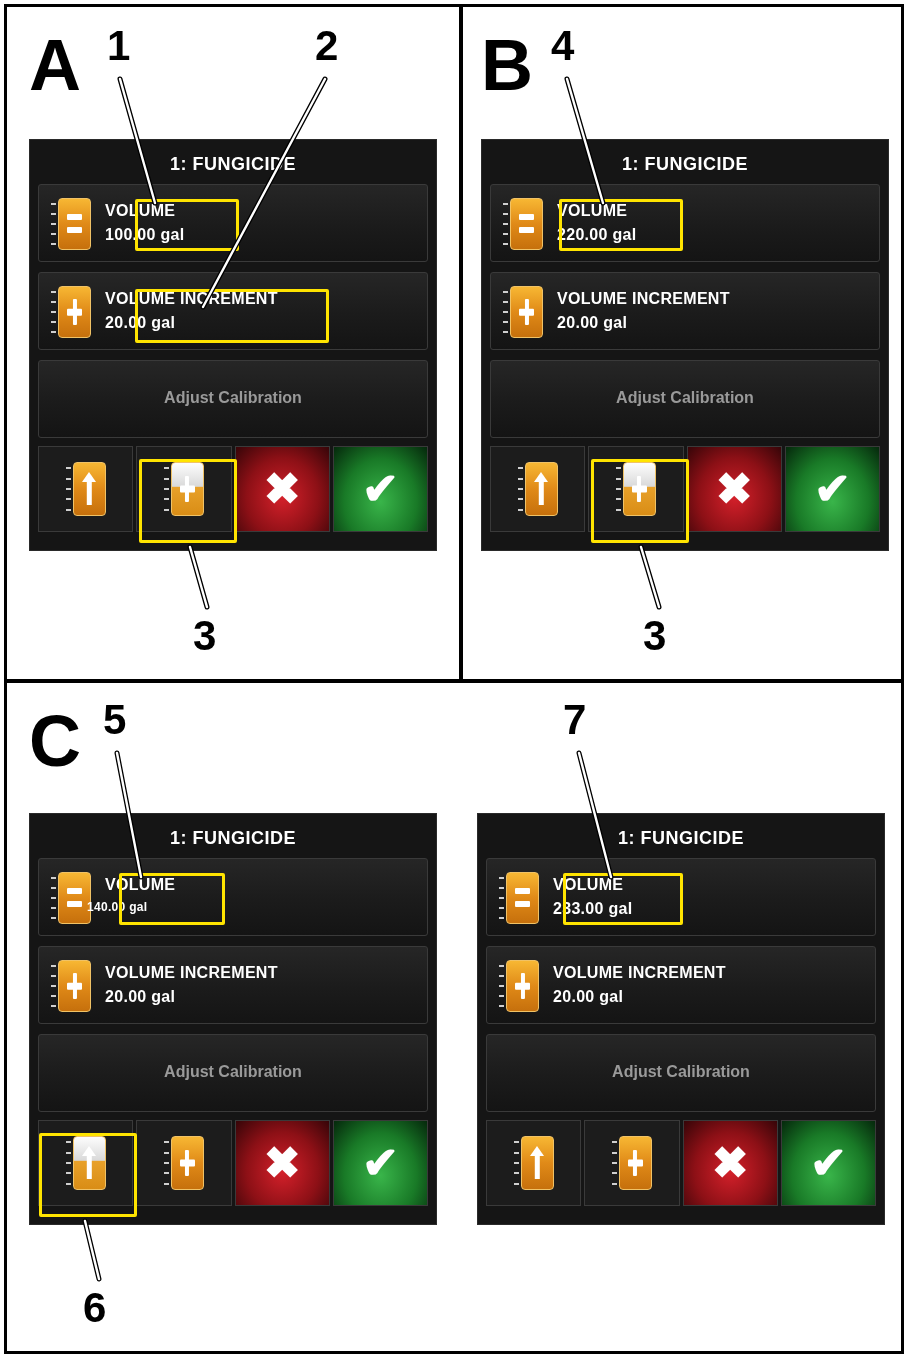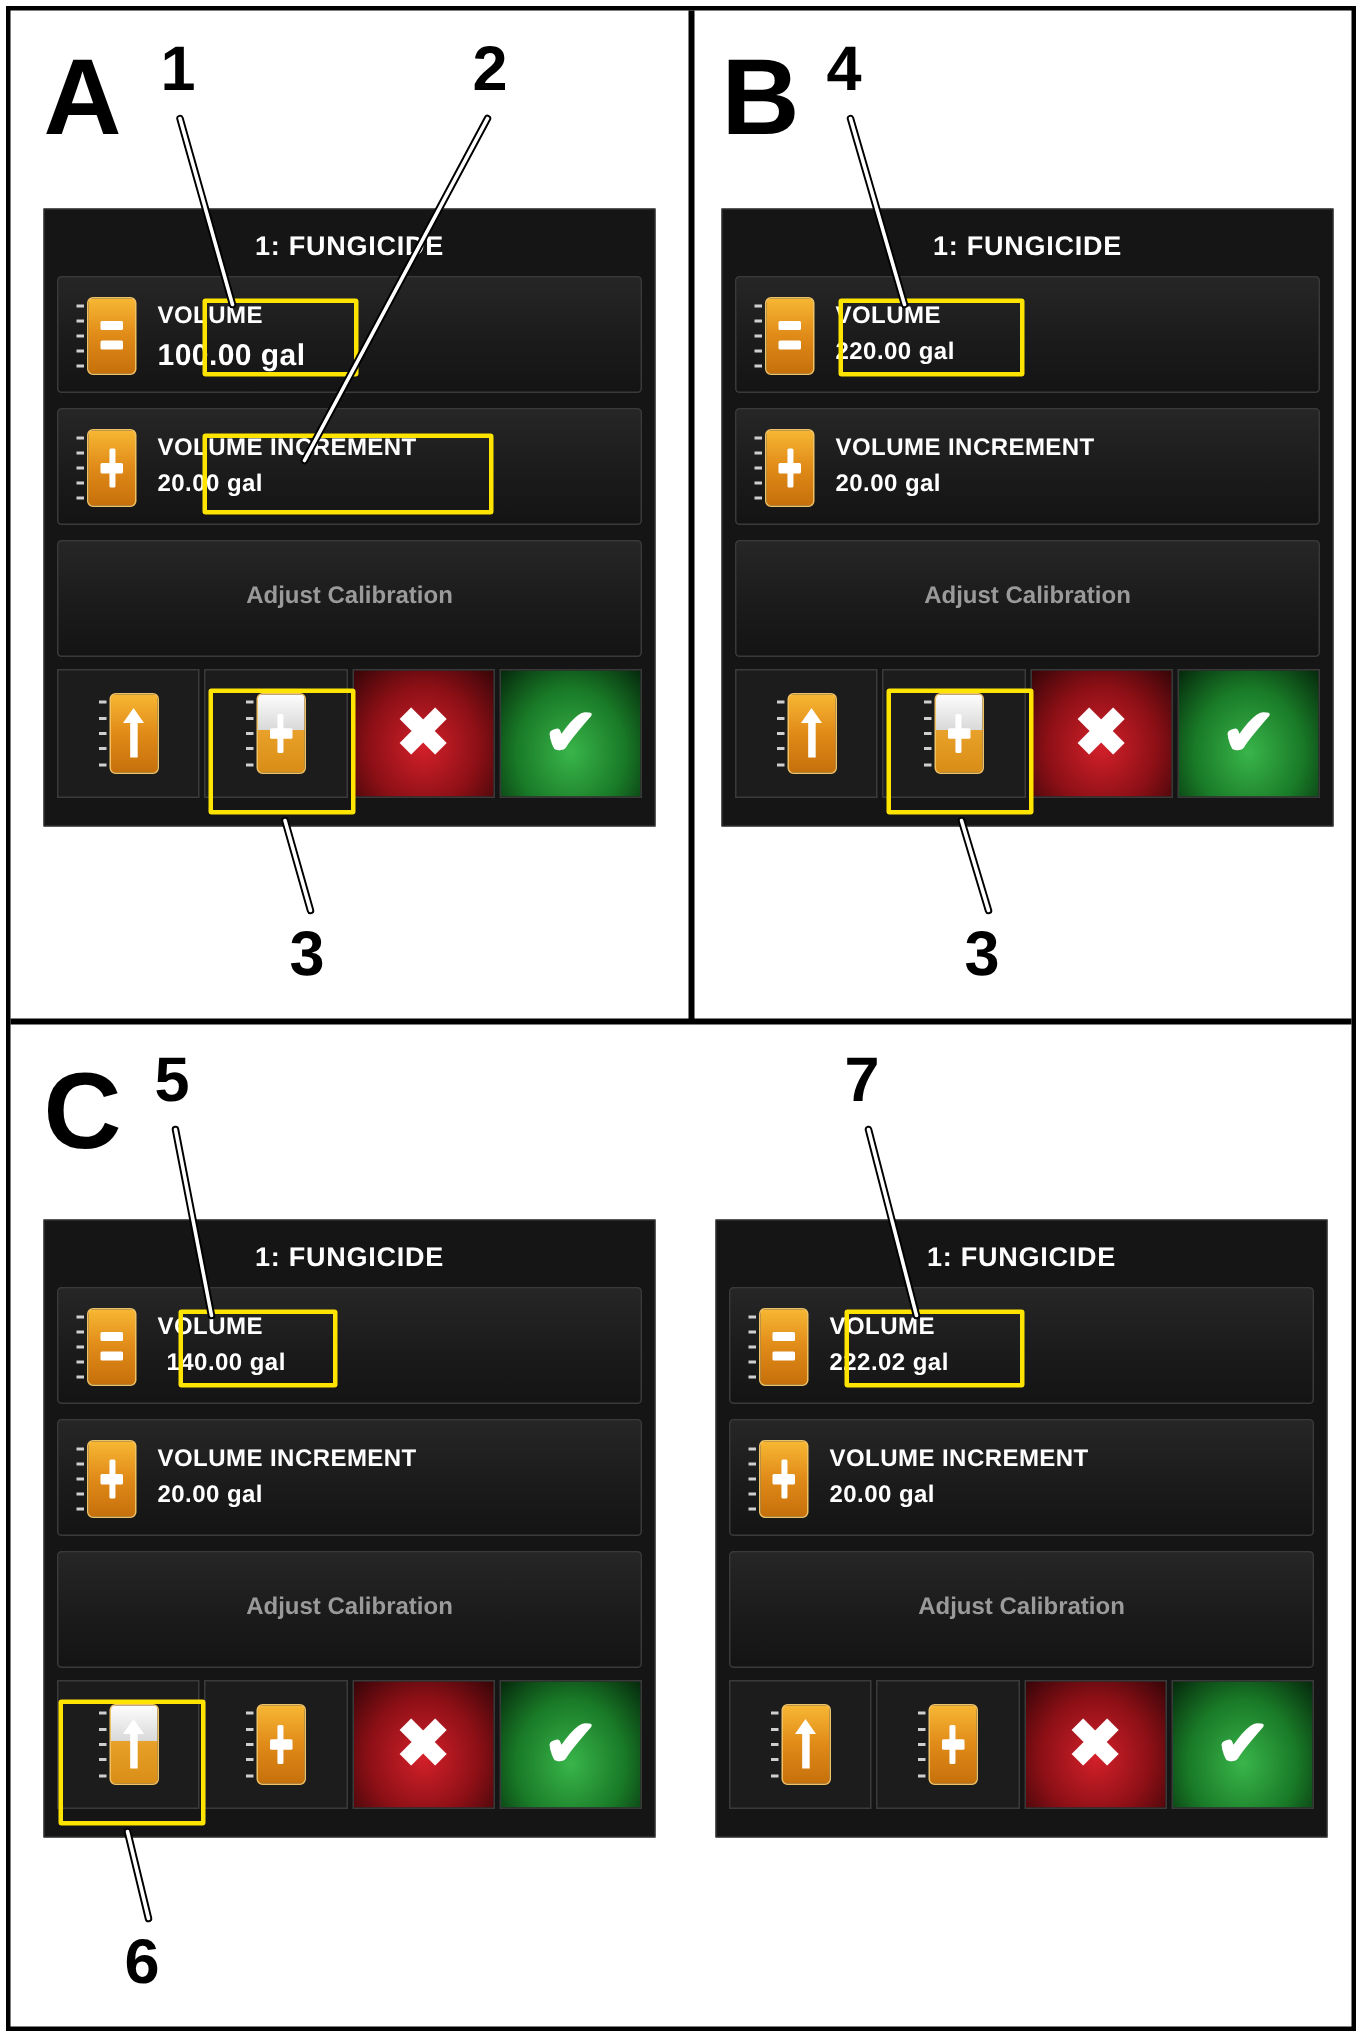--- a/index.html
+++ b/index.html
@@ -291,21 +291,21 @@
               <i></i>
               <i></i>
               <i></i>
               <i></i>
             </div>
           <div class="tank-body">
               <span class="glyph-eq"></span>
             </div>
         </div>
         <div class="row-label" style="left:66px;top:17px;font-size:16px;">VOLUME</div>
-        <div class="row-value" style="left:66px;top:41px;font-size:20px;">100.00 gal</div>
+        <div class="row-value" style="left:66px;top:41px;font-size:16px;">100.00 gal</div>
       </div>
 
       <div class="row" style="top:132px;height:78px;">
         <div class="tank-icon" style="left:12px;top:14px;width:40px;height:50px;">
           <div class="tank-scale">
               <i></i>
               <i></i>
               <i></i>
               <i></i>
               <i></i>
@@ -487,21 +487,21 @@
               <i></i>
               <i></i>
               <i></i>
               <i></i>
             </div>
           <div class="tank-body">
               <span class="glyph-eq"></span>
             </div>
         </div>
         <div class="row-label" style="left:66px;top:17px;font-size:16px;">VOLUME</div>
-        <div class="row-value" style="left:72px;top:41px;font-size:16px;">140.00 gal</div>
+        <div class="row-value" style="left:48px;top:41px;font-size:12px;">140.00 gal</div>
       </div>
 
       <div class="row" style="top:132px;height:78px;">
         <div class="tank-icon" style="left:12px;top:14px;width:40px;height:50px;">
           <div class="tank-scale">
               <i></i>
               <i></i>
               <i></i>
               <i></i>
               <i></i>
@@ -572,21 +572,21 @@
               <i></i>
               <i></i>
               <i></i>
               <i></i>
             </div>
           <div class="tank-body">
               <span class="glyph-eq"></span>
             </div>
         </div>
         <div class="row-label" style="left:66px;top:17px;font-size:16px;">VOLUME</div>
-        <div class="row-value" style="left:66px;top:41px;font-size:16px;">222.02 gal</div>
+        <div class="row-value" style="left:66px;top:41px;font-size:16px;">233.00 gal</div>
       </div>
 
       <div class="row" style="top:132px;height:78px;">
         <div class="tank-icon" style="left:12px;top:14px;width:40px;height:50px;">
           <div class="tank-scale">
               <i></i>
               <i></i>
               <i></i>
               <i></i>
               <i></i>

